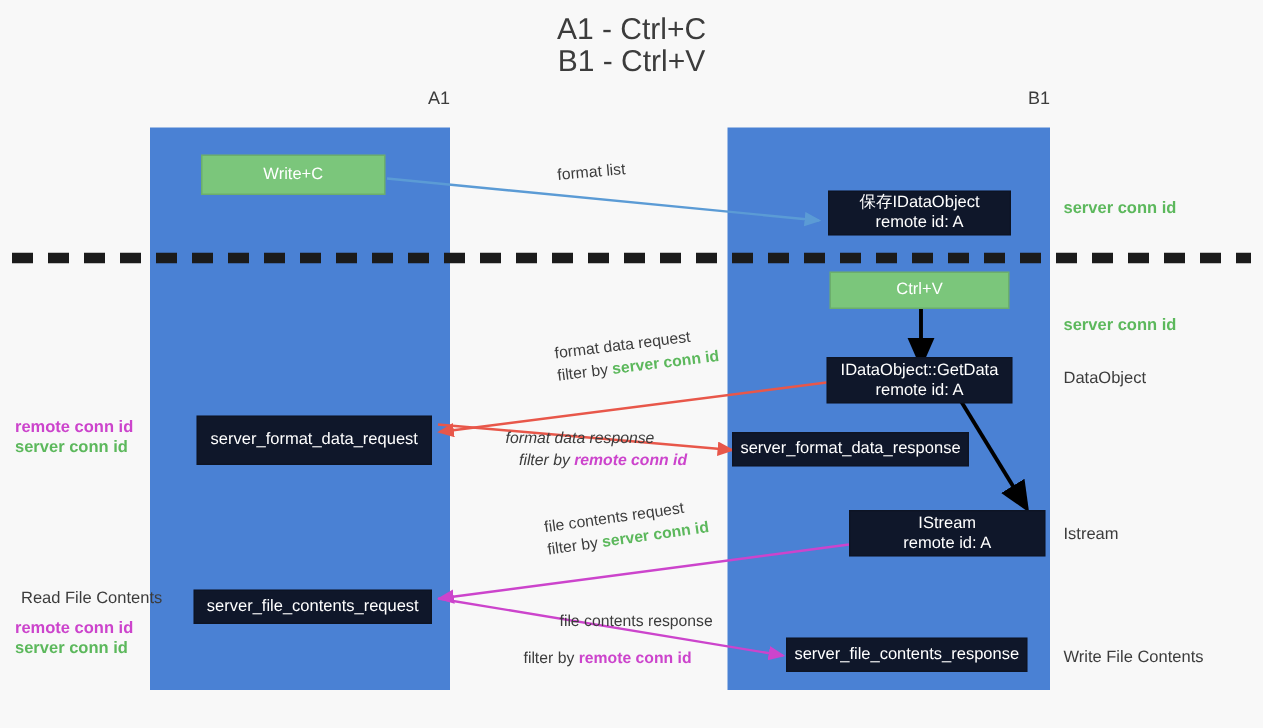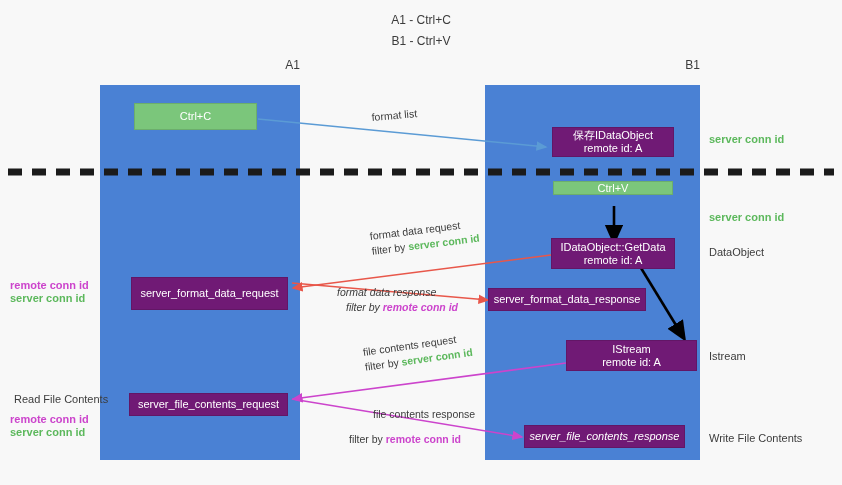--- a/index.html
+++ b/index.html
@@ -33,41 +33,41 @@
   }
   .lane-header .l1 { display: block; }
   .lane-header .l2 { display: block; }
 
   .title {
     position: absolute;
     left: 0; right: 0;
     top: 10px;
     text-align: center;
     color: #3c3c3c;
-    font-size: 12px;
+    font-size: 20px;
     line-height: 21px;
   }
   .title span { display: block; }
 
   .node {
     position: absolute;
     box-sizing: border-box;
     color: #ffffff;
     font-size: 11px;
     line-height: 13px;
     text-align: center;
     display: flex;
     flex-direction: column;
     align-items: center;
     justify-content: center;
     border: 1px solid rgba(0,0,0,0.12);
   }
   .node span { display: block; white-space: nowrap; }
   .node-green { background: #7bc67b; }
-  .node-orange { background: #701a75; text-align: center; }
+  .node-orange { background: #0f172a; text-align: center; }
 
   .side-label {
     position: absolute;
     font-size: 11px;
     line-height: 14px;
     white-space: nowrap;
   }
   .c-green { color: #5cb85c; font-weight: bold; }
   .c-magenta { color: #cc44cc; font-weight: bold; }
   .c-dark { color: #3c3c3c; }
@@ -137,29 +137,29 @@
     <line x1="292" y1="283" x2="488" y2="300" stroke="#e8574a" stroke-width="1.6" marker-end="url(#ah-red)"></line>
 
     <line x1="641" y1="268" x2="682" y2="335" stroke="#000000" stroke-width="2.6" marker-end="url(#ah-black)"></line>
 
     <line x1="566" y1="363" x2="293" y2="399" stroke="#cc44cc" stroke-width="1.6" marker-end="url(#ah-magenta)"></line>
 
     <line x1="292" y1="399" x2="522" y2="437" stroke="#cc44cc" stroke-width="1.6" marker-end="url(#ah-magenta)"></line>
   </svg>
 
   <div class="node node-green" style="left:134px; top:103px; width:123px; height:27px;">
-    <span>Ctrl+C</span>
+    <span>Write+C</span>
   </div>
 
   <div class="node node-orange" style="left:552px; top:127px; width:122px; height:30px;">
     <span>保存IDataObject</span>
     <span>remote id: A</span>
   </div>
 
-  <div class="node node-green" style="left:553px; top:181px; width:120px; height:14px;">
+  <div class="node node-green" style="left:553px; top:181px; width:120px; height:25px;">
     <span>Ctrl+V</span>
   </div>
 
   <div class="node node-orange" style="left:551px; top:238px; width:124px; height:31px;">
     <span>IDataObject::GetData</span>
     <span>remote id: A</span>
   </div>
 
   <div class="node node-orange" style="left:566px; top:340px; width:131px; height:31px;">
     <span>IStream</span>
@@ -171,21 +171,21 @@
   </div>
 
   <div class="node node-orange" style="left:488px; top:288px; width:158px; height:23px;">
     <span>server_format_data_response</span>
   </div>
 
   <div class="node node-orange" style="left:129px; top:393px; width:159px; height:23px;">
     <span>server_file_contents_request</span>
   </div>
 
-  <div class="node node-orange" style="left:524px; top:425px; width:161px; height:23px;font-style:italic;">
+  <div class="node node-orange" style="left:524px; top:425px; width:161px; height:23px;">
     <span>server_file_contents_response</span>
   </div>
 
   <div class="edge-label" style="left:371px; top:110px; transform:rotate(-5deg); transform-origin:left top;">
     <span class="sub">format list</span>
   </div>
 
   <div class="edge-label" style="left:369px; top:229px; transform:rotate(-7deg); transform-origin:left top;">
     <span class="sub">format data request</span>
     <span class="sub"><span>filter by </span><b class="c-green">server conn id</b></span>

